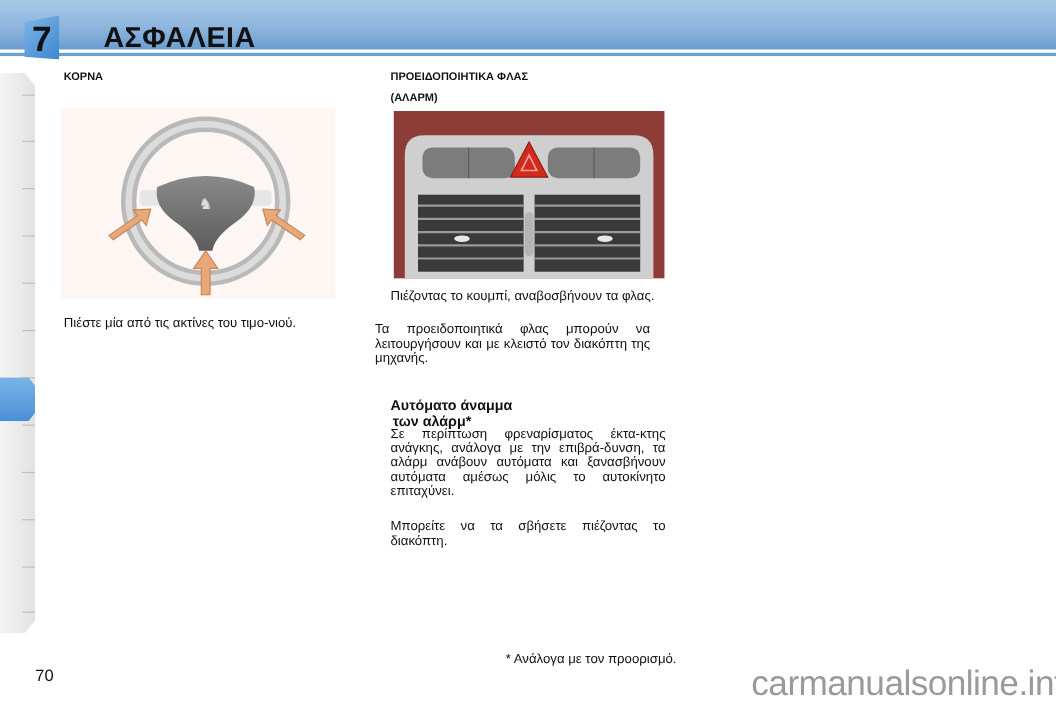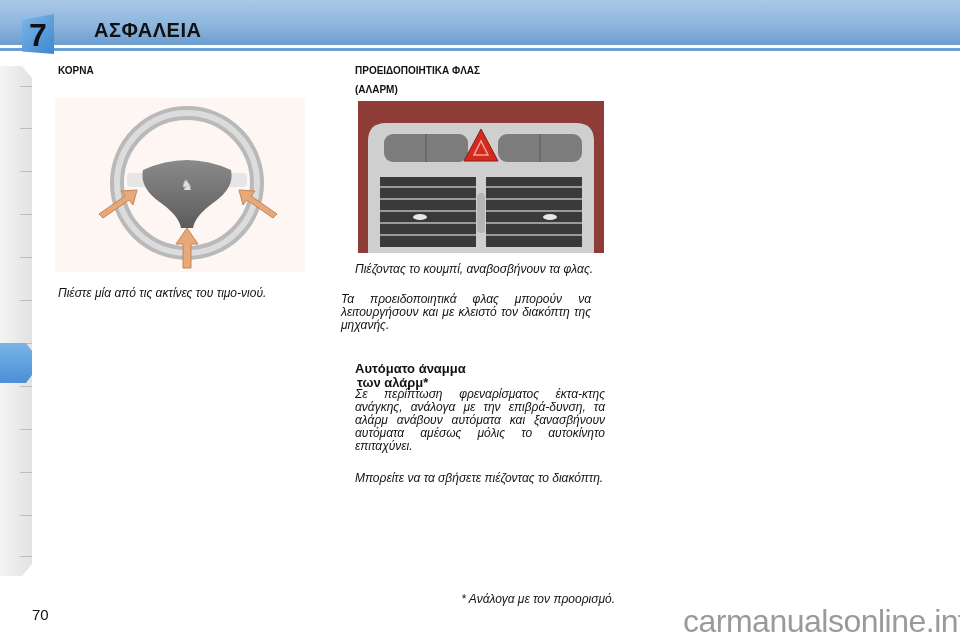--- a/index.html
+++ b/index.html
@@ -2,28 +2,28 @@
 <html><head>
 <meta charset="utf-8">
 <style>
   html, body { margin:0; padding:0; }
   body { width:960px; height:640px; background:#ffffff; position:relative; overflow:hidden; font-family:"Liberation Sans", sans-serif; color:#111; }
   .header { position:absolute; left:0; top:0; width:960px; height:46px; background:linear-gradient(#a9c8e6 0%, #8db5dd 55%, #6a9ccf 100%); }
   .header-line1 { position:absolute; left:0; top:45px; width:960px; height:3px; background:#ffffff; }
   .header-line2 { position:absolute; left:0; top:48px; width:960px; height:3px; background:#6aa0d2; }
   .chapter-badge { position:absolute; left:22px; top:14px; width:32px; height:40px; background:linear-gradient(135deg,#7fb6e8,#3d87cf); clip-path:polygon(0 6px, 100% 0, 100% 100%, 0 94%); display:flex; align-items:center; justify-content:center; }
   .chapter-num { font-family:"Liberation Sans", sans-serif; font-weight:bold; font-size:32px; color:#111; line-height:1; margin-top:2px; }
-  .title { position:absolute; left:94px; top:19px; font-size:20px; font-weight:bold; color:#111; letter-spacing:0.5px; }
+  .title { position:absolute; left:94px; top:19px; font-size:26px; font-weight:bold; color:#111; letter-spacing:0.5px; }
 
   .sidebar { position:absolute; left:0; top:66px; width:32px; height:510px; background:linear-gradient(90deg,#f4f4f4,#e2e2e2); clip-path:polygon(0 0, 22px 0, 32px 12px, 32px 498px, 22px 510px, 0 510px); }
   .sidebar-tick { position:absolute; left:20px; width:12px; height:1px; background:#bdbdbd; }
   .sidebar-active { position:absolute; left:0; top:343px; width:32px; height:40px; background:linear-gradient(#7ab3e6,#4a90d6); clip-path:polygon(0 0, 26px 0, 32px 8px, 32px 32px, 26px 40px, 0 40px); }
 
   .h1 { position:absolute; font-size:10px; font-weight:bold; line-height:20px; }
-  .para { position:absolute; font-size:12px; line-height:13px; text-align:justify;font-style:italic; }
+  .para { position:absolute; font-size:12px; line-height:13px; text-align:justify; }
   .h2 { position:absolute; font-size:13px; font-weight:bold; line-height:14px; }
 
   .fig { position:absolute; overflow:hidden; }
   .page-num { position:absolute; left:32px; top:606px; font-size:15px; }
   .watermark { position:absolute; left:683px; top:603px; font-size:32px; color:#9a9a9a; letter-spacing:-0.5px; }
 </style>
 </head>
 <body>
 
 <div class="header"></div>

